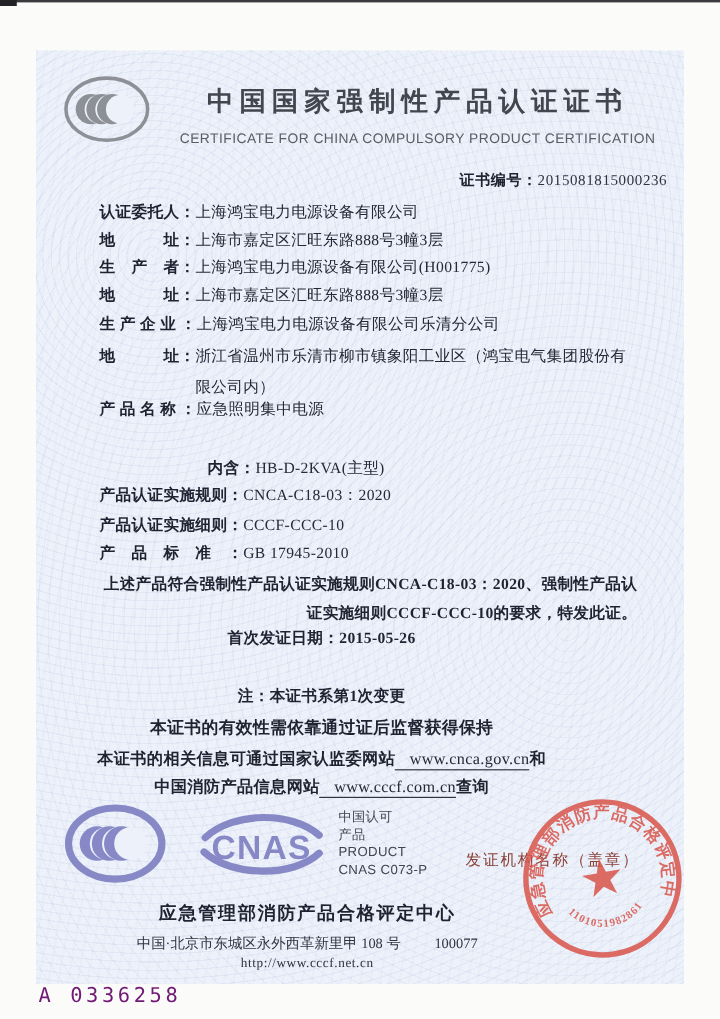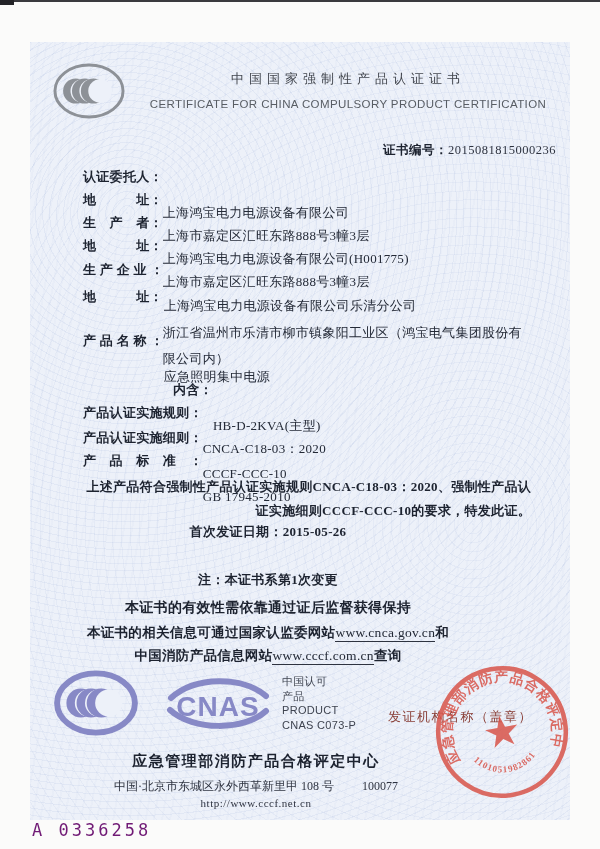--- a/index.html
+++ b/index.html
@@ -19,42 +19,42 @@
       repeating-radial-gradient(circle at 18% 22%, rgba(125,150,205,0.10) 0 1px, rgba(0,0,0,0) 1px 7px),
       repeating-radial-gradient(circle at 82% 62%, rgba(125,150,205,0.08) 0 1px, rgba(0,0,0,0) 1px 9px),
       repeating-linear-gradient(100deg, rgba(150,170,215,0.05) 0 2px, rgba(0,0,0,0) 2px 8px);
   }
 
   
   .ccc-top{position:absolute;left:22px;top:20px;width:74px;height:58px;}
   .title-block{position:absolute;left:98px;right:2px;top:28px;text-align:center;}
   .title{
     font-family:"Liberation Sans","DejaVu Sans",sans-serif;
-    font-size:13px;font-weight:normal;letter-spacing:5px;color:#42464e;
+    font-size:22px;font-weight:bold;letter-spacing:5px;color:#42464e;
   }
   .subtitle{
     font-family:"Liberation Sans","DejaVu Sans",sans-serif;
     font-size:11.5px;color:#585d64;margin-top:10px;letter-spacing:0.4px;
   }
   .certno{
     position:absolute;top:100px;right:14px;font-size:12.5px;color:#2e3340;letter-spacing:0.5px;
   }
 
   
   .line{position:absolute;left:53px;width:460px;font-size:13px;color:#232936;line-height:17px;letter-spacing:0.3px;}
   .line .flabel{font-weight:bold;color:#1d2330;white-space:nowrap;}
   .fieldrow{display:flex;}
-  .fieldrow .fvalue{flex:1;margin-top:36px;}
+  .fieldrow .fvalue{flex:1;}
   .wrow{width:452px;}
   .indent{left:143px;}
   .bold{font-weight:bold;color:#1d2330;}
   .centerline{left:0;width:476px;text-align:center;}
   .stmt{line-height:24px;width:448px;font-weight:bold;color:#1d2330;text-align:right;}
   .gap{display:inline-block;width:26px;}
-  .ulink{border-bottom:1px solid #2e3340;padding-bottom:1px;}
+  .ulink{border-bottom:1px solid #2e3340;padding-bottom:1px;padding-left:12px;}
 
   
   .ccc-bottom{position:absolute;left:22px;top:628px;width:88px;height:66px;}
   .cnas-logo{position:absolute;left:132px;top:632px;width:112px;height:60px;}
   .accred{
     position:absolute;left:252px;top:632px;font-family:"Liberation Sans","DejaVu Sans",sans-serif;
     font-size:11px;color:#3f4450;line-height:14.5px;letter-spacing:0.3px;
   }
   .seal-caption{
     position:absolute;left:358px;top:666px;font-size:13px;font-weight:normal;

